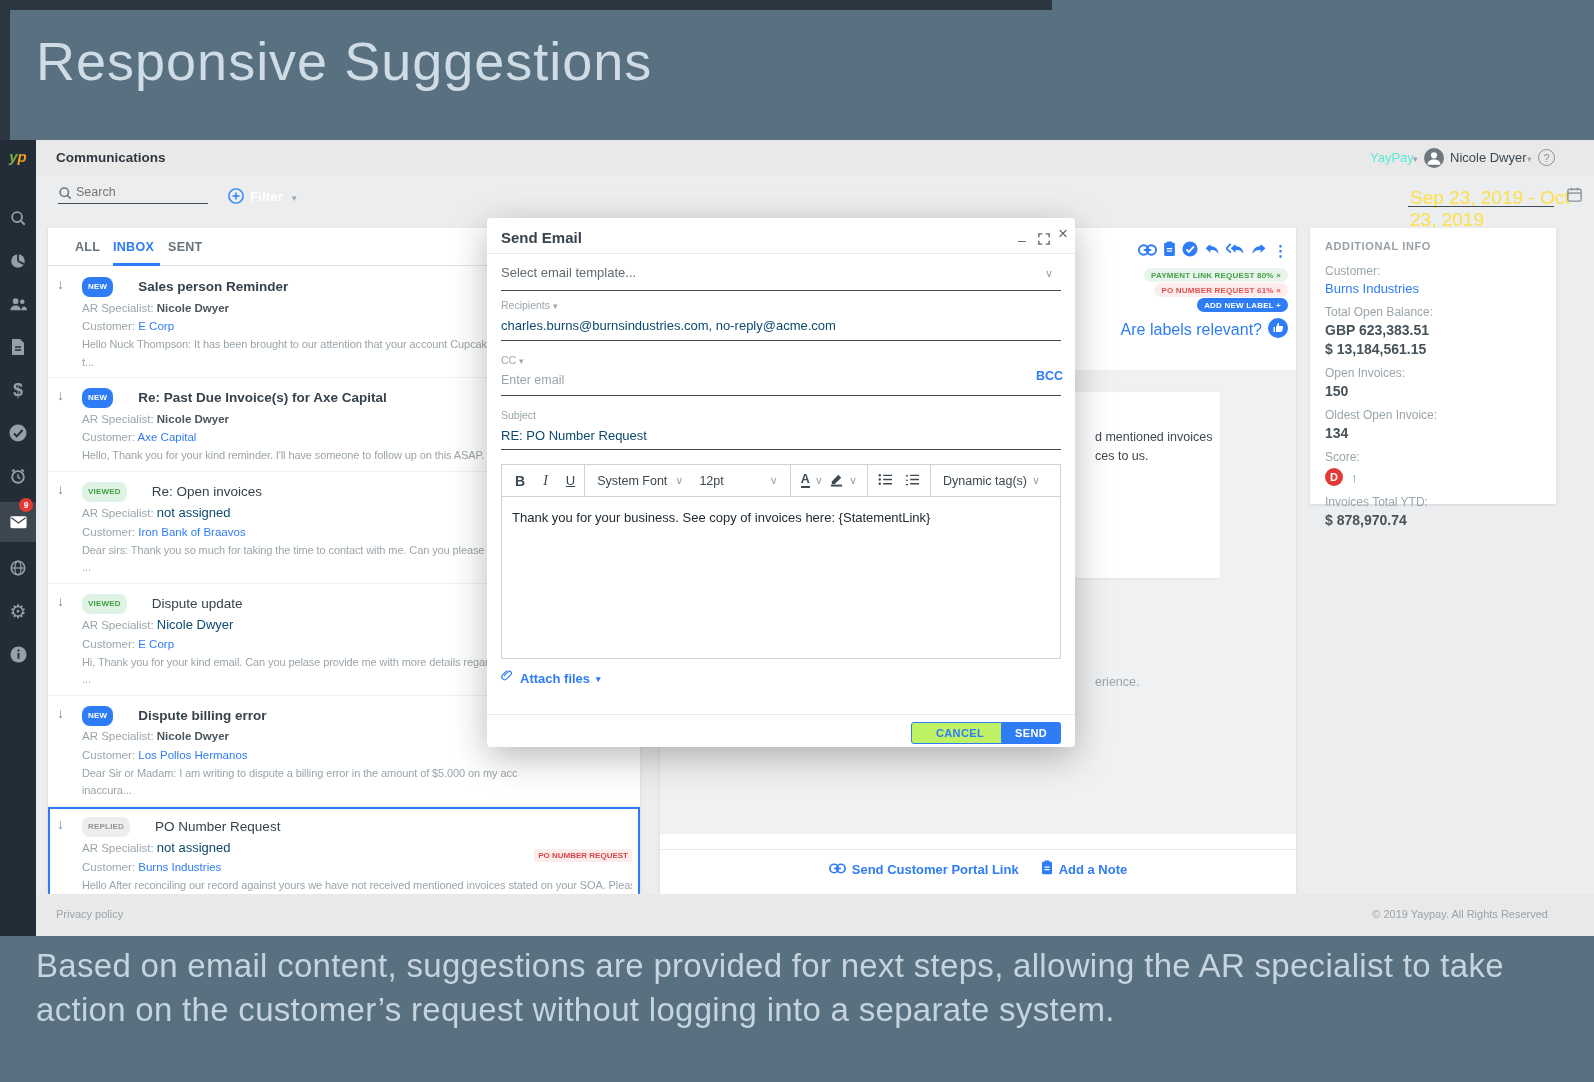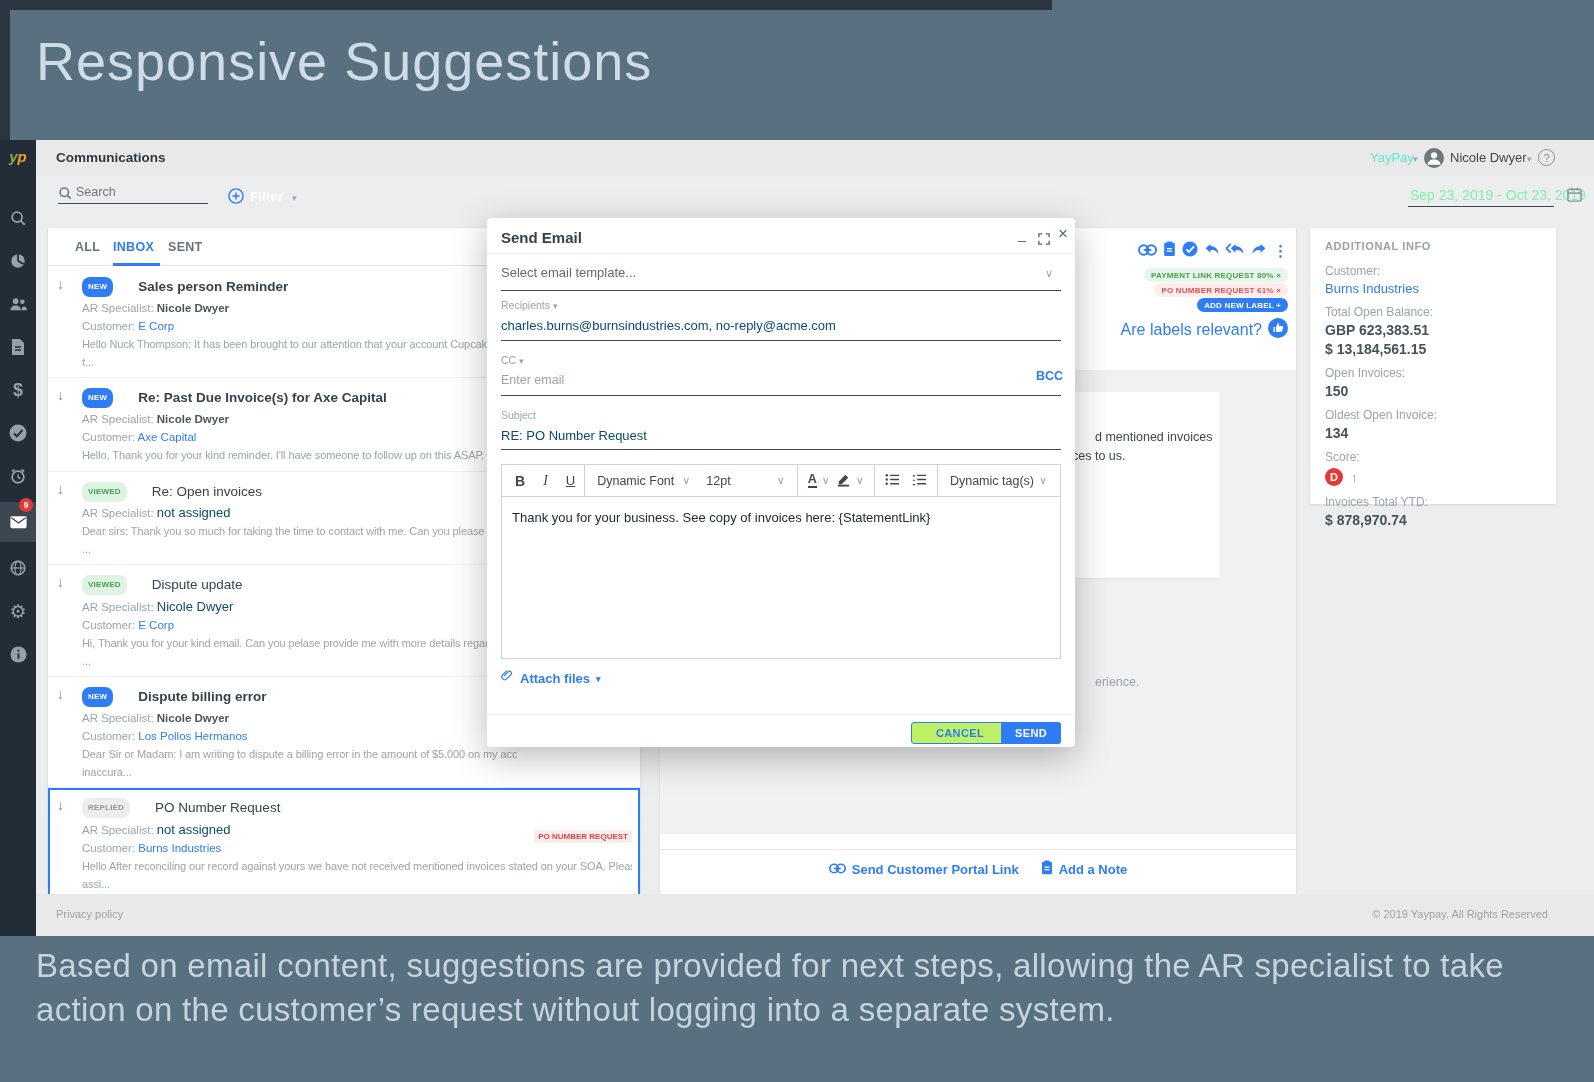--- a/index.html
+++ b/index.html
@@ -31,21 +31,21 @@
   .foot-txt { font-size:11px; color:#9aa4ab; top:908px; }
 
   .hdr-txt { font-size:13px; color:#5eead4; top:150px; }
   .caret { color:#9aa5ab; font-size:9px; }
   .help-circle { width:17px; height:17px; border:1.5px solid #8a939a; border-radius:50%; color:#8a939a; font-size:11px; display:flex; align-items:center; justify-content:center; }
 
   
   .underline-dark { border-bottom:1px solid #3f4a52; }
   .search-txt { font-size:12.5px; color:#8e979e; }
   .blue { color:#ffffff; }
-  .date-txt { font-size:14px; color:#86efac; }
+  .date-txt { font-size:19px; color:#fde047; }
 
   
   .card { background:#fff; box-shadow:0 1px 3px rgba(0,0,0,.10); }
   .list-card { left:48px; top:228px; width:592px; height:666px; overflow:hidden; }
   .detail-card { left:660px; top:228px; width:636px; height:666px; overflow:hidden; }
   .info-card { left:1310px; top:228px; width:246px; height:276px; }
 
   
   .tabs { position:absolute; left:0; top:0; width:592px; height:38px; border-bottom:1px solid #e4e4e4; }
   .tab { position:absolute; top:12px; font-size:12.5px; font-weight:bold; color:#67737b; letter-spacing:.3px; }
@@ -264,20 +264,21 @@
         <div class="row-line1"><span class="badge b-new">NEW</span><span class="row-title t-bold">Re: Past Due Invoice(s) for Axe Capital</span></div>
         <div class="row-meta"><span>AR Specialist:</span> <span class="m-val-b">Nicole Dwyer</span></div>
         <div class="row-meta"><span>Customer:</span> <span class="m-link">Axe Capital</span></div>
         <div class="row-prev">Hello, Thank you for your kind reminder. I'll have someone to follow up on this ASAP. Please</div>
       </div>
 
       <div class="row">
         <span class="row-arrow">↓</span>
         <div class="row-line1"><span class="badge b-viewed">VIEWED</span><span class="row-title">Re: Open invoices</span></div>
         <div class="row-meta"><span>AR Specialist:</span> <span class="m-val">not assigned</span></div>
+        <div class="row-meta"><span>Customer:</span> <span class="m-link">Iron Bank of Braavos</span></div>
         <div class="row-prev">Dear sirs: Thank you so much for taking the time to contact with me. Can you please send m</div>
         <div class="row-prev">...</div>
       </div>
 
       <div class="row">
         <span class="row-arrow">↓</span>
         <div class="row-line1"><span class="badge b-viewed">VIEWED</span><span class="row-title">Dispute update</span></div>
         <div class="row-meta"><span>AR Specialist:</span> <span class="m-val">Nicole Dwyer</span></div>
         <div class="row-meta"><span>Customer:</span> <span class="m-link">E Corp</span></div>
         <div class="row-prev">Hi, Thank you for your kind email. Can you pelase provide me with more details regarding th</div>
@@ -340,21 +341,21 @@
     <div class="relevant">
       <span>Are labels relevant?</span>
       <span><svg width="20" height="20" viewBox="0 0 20 20">
             <circle cx="10" cy="10" r="10" fill="#2e7cf6"></circle>
             <path d="M5.5 14H7V9H5.5zM8 14V9.2l2-4.2c.9 0 1.4.7 1.1 1.6L10.6 8h3.4c.8 0 1.3.7 1.1 1.4l-1 3.6c-.2.6-.7 1-1.3 1z" fill="#fff"></path>
           </svg></span>
     </div>
     <div class="gray-zone">
       <div class="msg-card">
         <div class="snippet" style="left:415px; top:36px;">d mentioned invoices</div>
-        <div class="snippet" style="left:392px; top:55px;">ces to us.</div>
+        <div class="snippet" style="left:415px; top:55px;">ces to us.</div>
       </div>
       <div class="snippet-gray" style="left:435px; top:305px;">erience.</div>
     </div>
     <div class="dfoot-line"></div>
     <div class="dlinks">
       <span class="dlink">
         <span><svg width="17" height="11" viewBox="0 0 20 12">
               <rect x="1" y="1" width="10" height="10" rx="5" fill="none" stroke="#2e7cf6" stroke-width="2"></rect>
               <rect x="9" y="1" width="10" height="10" rx="5" fill="none" stroke="#2e7cf6" stroke-width="2"></rect>
               <line x1="6" y1="6" x2="14" y2="6" stroke="#2e7cf6" stroke-width="2"></line>
@@ -418,21 +419,21 @@
 
     <div class="abs m-label" style="left:14px; top:191px;">Subject</div>
     <div class="abs m-val" style="left:14px; top:210px;">RE: PO Number Request</div>
     <div class="abs m-line" style="top:231px;"></div>
 
     <div class="abs tb">
       <span class="pad tb-b" style="padding-left:13px;">B</span>
       <span class="pad tb-i">I</span>
       <span class="pad tb-u">U</span>
       <div class="tb-sep"></div>
-      <span style="padding:0 8px 0 12px;">Dynamic Font</span>
+      <span style="padding:0 8px 0 12px;">System Font</span>
       <span class="m-chev">∨</span>
       <span style="padding:0 8px 0 16px;">12pt</span>
       <span class="m-chev" style="padding-right:12px; padding-left:38px;">∨</span>
       <div class="tb-sep"></div>
       <span class="tb-a" style="margin-left:10px;">A</span>
       <span class="m-chev" style="padding:0 6px 0 5px;">∨</span>
       <span><svg width="15" height="15" viewBox="0 0 16 16">
             <path d="M3 10L10 3l3 3-7 7H3z" fill="#3c4852"></path>
             <path d="M2 14.5h12" stroke="#3c4852" stroke-width="2"></path>
           </svg></span>

